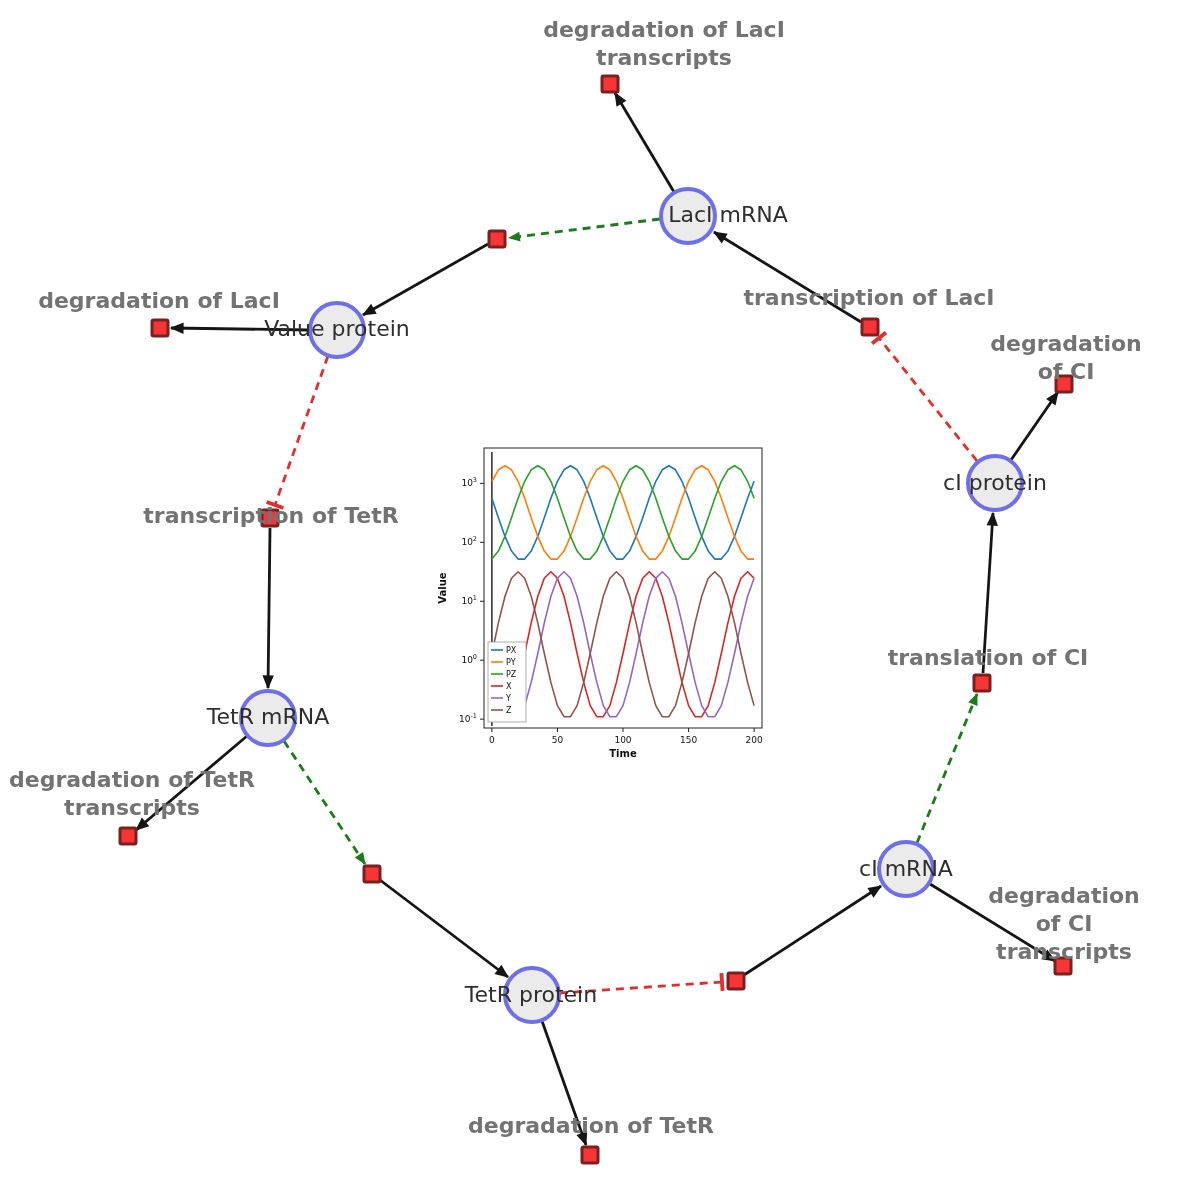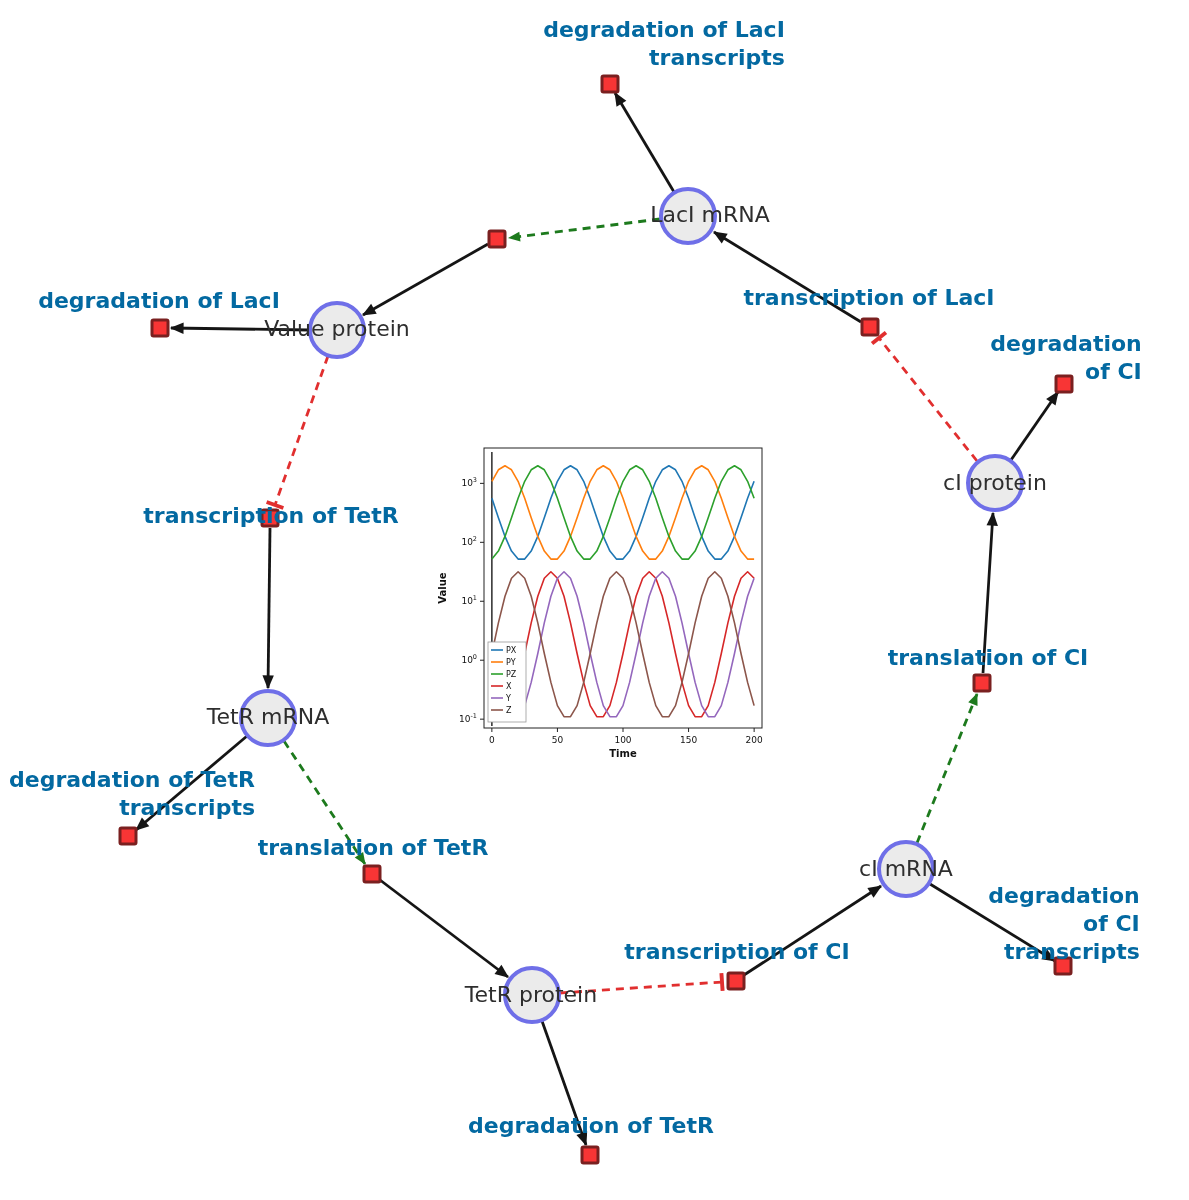--- a/index.html
+++ b/index.html
@@ -8,21 +8,21 @@
   #edge-layer{position:absolute;left:0;top:0;}
   .species-node{position:absolute;width:50px;height:50px;border:4px solid #6f6fe8;
                 border-radius:50%;background:#ebebeb;transform:translate(-50%,-50%);
                 box-sizing:content-box;}
   .reaction-node{position:absolute;width:13px;height:13px;border:3px solid #7a2020;
                  border-radius:3px;background:#f83535;transform:translate(-50%,-50%);
                  box-sizing:content-box;}
   .species-label{position:absolute;transform:translate(-50%,-50%);font-size:22px;
                  color:#2e2e2e;white-space:pre-line;text-align:center;line-height:1.2;}
   .reaction-label{position:absolute;transform:translate(-50%,-50%);font-size:22px;
-                  font-weight:bold;color:#0369a1;white-space:pre-line;text-align:right;
+                  font-weight:bold;color:#737373;white-space:pre-line;text-align:center;
                   line-height:1.28;}
   .e-black{stroke:#151515;stroke-width:2.8;}
   .e-mod{stroke:#1d7a1d;stroke-width:2.8;stroke-dasharray:8 6;}
   .e-inh{stroke:#e12f2f;stroke-width:2.8;stroke-dasharray:8 6;}
   #inset-plot{position:absolute;left:432px;top:438px;background:#fff;}
   text{font-family:"DejaVu Sans",sans-serif;}
 </style>
 </head>
 <body>
 
@@ -74,38 +74,36 @@
   <div class="reaction-node" style="left:870px;top:327px"></div>
   <div class="reaction-node" style="left:1064px;top:384px"></div>
   <div class="reaction-node" style="left:270px;top:518px"></div>
   <div class="reaction-node" style="left:128px;top:836px"></div>
   <div class="reaction-node" style="left:372px;top:874px"></div>
   <div class="reaction-node" style="left:590px;top:1155px"></div>
   <div class="reaction-node" style="left:736px;top:981px"></div>
   <div class="reaction-node" style="left:1063px;top:966px"></div>
   <div class="reaction-node" style="left:982px;top:683px"></div>
 
-  <div class="species-label" style="left:710px;top:215px">LacI mRNA</div>
+  <div class="species-label" style="left:728px;top:215px">LacI mRNA</div>
   <div class="species-label" style="left:337px;top:329px">Value protein</div>
   <div class="species-label" style="left:995px;top:483px">cI protein</div>
   <div class="species-label" style="left:268px;top:717px">TetR mRNA</div>
   <div class="species-label" style="left:906px;top:869px">cI mRNA</div>
   <div class="species-label" style="left:531px;top:995px">TetR protein</div>
 
   <div class="reaction-label" style="left:664px;top:44px">degradation of LacI
 transcripts</div>
   <div class="reaction-label" style="left:159px;top:301px">degradation of LacI</div>
   <div class="reaction-label" style="left:869px;top:298px">transcription of LacI</div>
   <div class="reaction-label" style="left:1066px;top:358px">degradation of CI</div>
   <div class="reaction-label" style="left:271px;top:516px">transcription of TetR</div>
   <div class="reaction-label" style="left:132px;top:794px">degradation of TetR
 transcripts</div>
-  <div class="reaction-label" style="left:373px;top:848px">translation of TetR</div>
   <div class="reaction-label" style="left:591px;top:1126px">degradation of TetR</div>
-  <div class="reaction-label" style="left:737px;top:952px">transcription of CI</div>
   <div class="reaction-label" style="left:1064px;top:924px">degradation of CI
 transcripts</div>
   <div class="reaction-label" style="left:988px;top:658px">translation of CI</div>
 
   <div id="inset-plot">
     <svg id="inset-chart" width="340" height="330">
         <rect x="52" y="10" width="278" height="280" fill="#fff" stroke="#222" stroke-width="1"></rect>
         <line x1="48" y1="281.1578947368421" x2="52" y2="281.1578947368421" stroke="#222" stroke-width="1"></line>
         <text x="45" y="284.1578947368421" text-anchor="end" font-size="9" fill="#111"><tspan>10</tspan><tspan dy="-4" font-size="6.5">-1</tspan></text>
         <line x1="48" y1="222.21052631578948" x2="52" y2="222.21052631578948" stroke="#222" stroke-width="1"></line>

